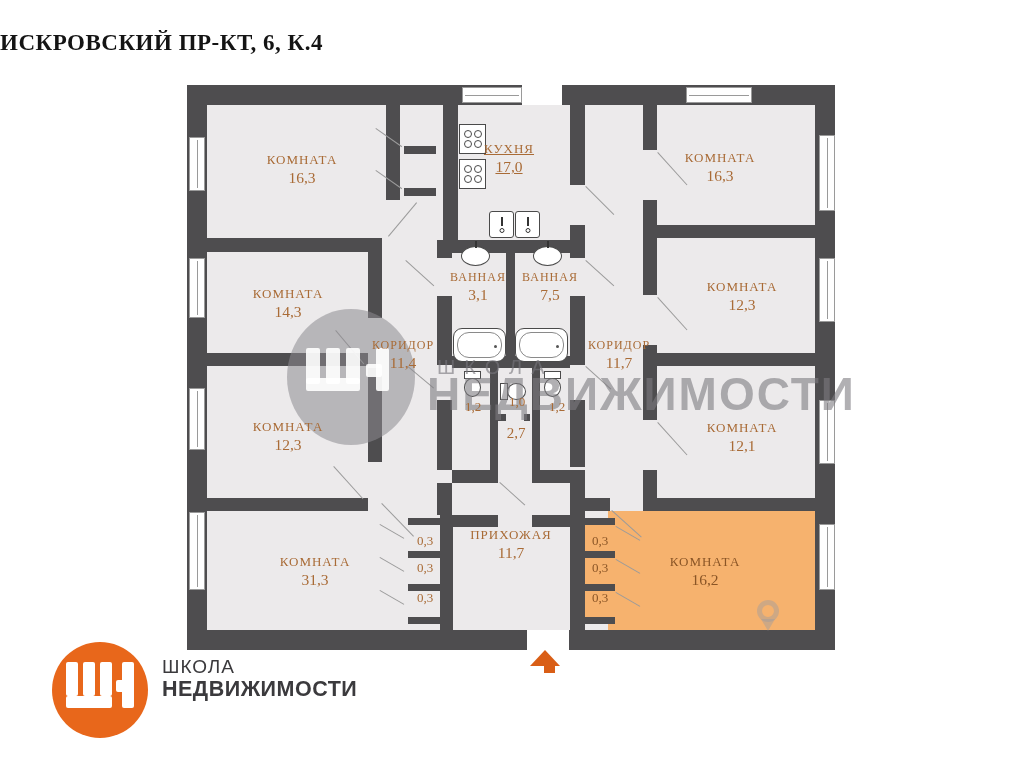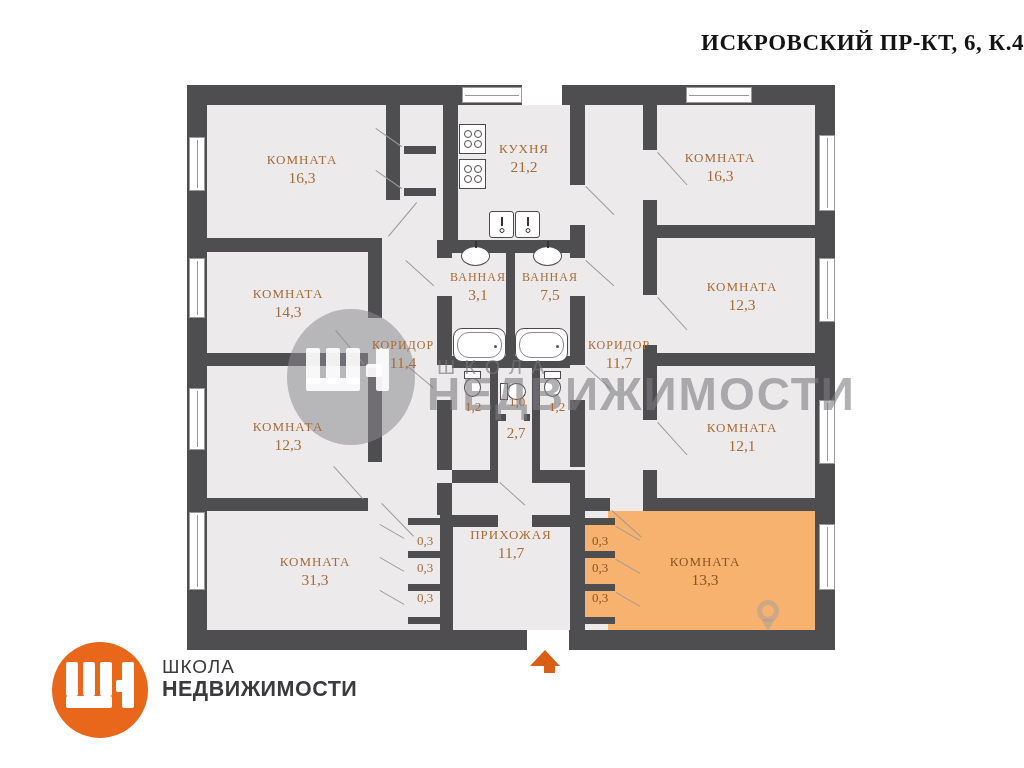--- a/index.html
+++ b/index.html
@@ -28,21 +28,21 @@
   .tub::before{content:"";position:absolute;right:8px;top:50%;width:3px;height:3px;background:#555;border-radius:50%;}
   .toilet{position:absolute;width:20px;height:28px;}
   .toilet .tank{position:absolute;left:1px;top:0;width:17px;height:8px;background:#fff;border:1.5px solid #4a4a4a;box-sizing:border-box;}
   .toilet .bowl{position:absolute;left:1px;top:7px;width:17px;height:19px;background:#fff;border:1.5px solid #4a4a4a;border-radius:50%;box-sizing:border-box;}
   
   .rl{position:absolute;color:#A96B36;font-family:"Liberation Serif",serif;text-align:center;line-height:1.25;}
   .rl .nm{font-size:13px;letter-spacing:1px;}
   .rl .ar{font-size:15.5px;}
   .sm{position:absolute;color:#A96B36;font-family:"Liberation Serif",serif;font-size:13px;text-align:center;}
   
-  #title{position:absolute;left:0;top:30px;width:1024px;text-align:right;
+  #title{position:absolute;left:0;top:30px;width:1024px;text-align:left;
          font-family:"Liberation Serif",serif;font-weight:bold;font-size:23px;color:#141414;letter-spacing:.5px;}
   
   #wm-circle{position:absolute;left:287px;top:309px;width:128px;height:136px;border-radius:50%;background:rgba(141,139,144,.55);}
   .wmg{position:absolute;background:rgba(255,255,255,.9);border-radius:2px;}
   #wm-line1{position:absolute;left:437px;top:356px;font-size:20px;letter-spacing:9px;color:rgba(120,118,124,.62);}
   #wm-line2{position:absolute;left:427px;top:367px;font-size:46px;font-weight:bold;letter-spacing:2px;color:rgba(125,123,128,.6);white-space:nowrap;}
   
   #pin-ring{position:absolute;left:757px;top:600px;width:22px;height:22px;border:5px solid rgba(158,156,160,.45);border-radius:50%;box-sizing:border-box;}
   #pin-tip{position:absolute;left:761px;top:619px;width:0;height:0;border-left:7px solid transparent;border-right:7px solid transparent;border-top:12px solid rgba(158,156,160,.45);}
   
@@ -196,23 +196,23 @@
   <div class="wmg" style="left:376px;top:348px;width:13px;height:43px;"></div>
   <div id="wm-line1">ШКОЛА</div>
   <div id="wm-line2">НЕДВИЖИМОСТИ</div>
   <div id="pin-ring"></div>
   <div id="pin-tip"></div>
 
   <div class="rl" style="left:242px;top:152px;width:120px;">
     <div class="nm">КОМНАТА</div>
     <div class="ar">16,3</div>
   </div>
-  <div class="rl" style="left:464px;top:141px;width:120px;">
+  <div class="rl" style="left:449px;top:141px;width:120px;text-decoration:underline;">
     <div class="nm">КУХНЯ</div>
-    <div class="ar">21,2</div>
+    <div class="ar">17,0</div>
   </div>
   <div class="rl" style="left:660px;top:150px;width:120px;">
     <div class="nm">КОМНАТА</div>
     <div class="ar">16,3</div>
   </div>
   <div class="rl" style="left:228px;top:286px;width:120px;">
     <div class="nm">КОМНАТА</div>
     <div class="ar">14,3</div>
   </div>
   <div class="rl" style="left:446px;top:270px;width:64px;">
@@ -250,21 +250,21 @@
   <div class="rl" style="left:255px;top:554px;width:120px;">
     <div class="nm">КОМНАТА</div>
     <div class="ar">31,3</div>
   </div>
   <div class="rl" style="left:451px;top:527px;width:120px;">
     <div class="nm">ПРИХОЖАЯ</div>
     <div class="ar">11,7</div>
   </div>
   <div class="rl" style="left:645px;top:554px;width:120px;">
     <div class="nm" style="color:#8a5526;">КОМНАТА</div>
-    <div class="ar" style="color:#8a5526;">13,3</div>
+    <div class="ar" style="color:#8a5526;">16,2</div>
   </div>
 
   <div class="sm" style="left:412px;top:533px;width:26px;">0,3</div>
   <div class="sm" style="left:412px;top:560px;width:26px;">0,3</div>
   <div class="sm" style="left:412px;top:590px;width:26px;">0,3</div>
   <div class="sm" style="left:587px;top:533px;width:26px;color:#8a5526;">0,3</div>
   <div class="sm" style="left:587px;top:560px;width:26px;color:#8a5526;">0,3</div>
   <div class="sm" style="left:587px;top:590px;width:26px;color:#8a5526;">0,3</div>
 
   <div id="arrow-head"></div>

